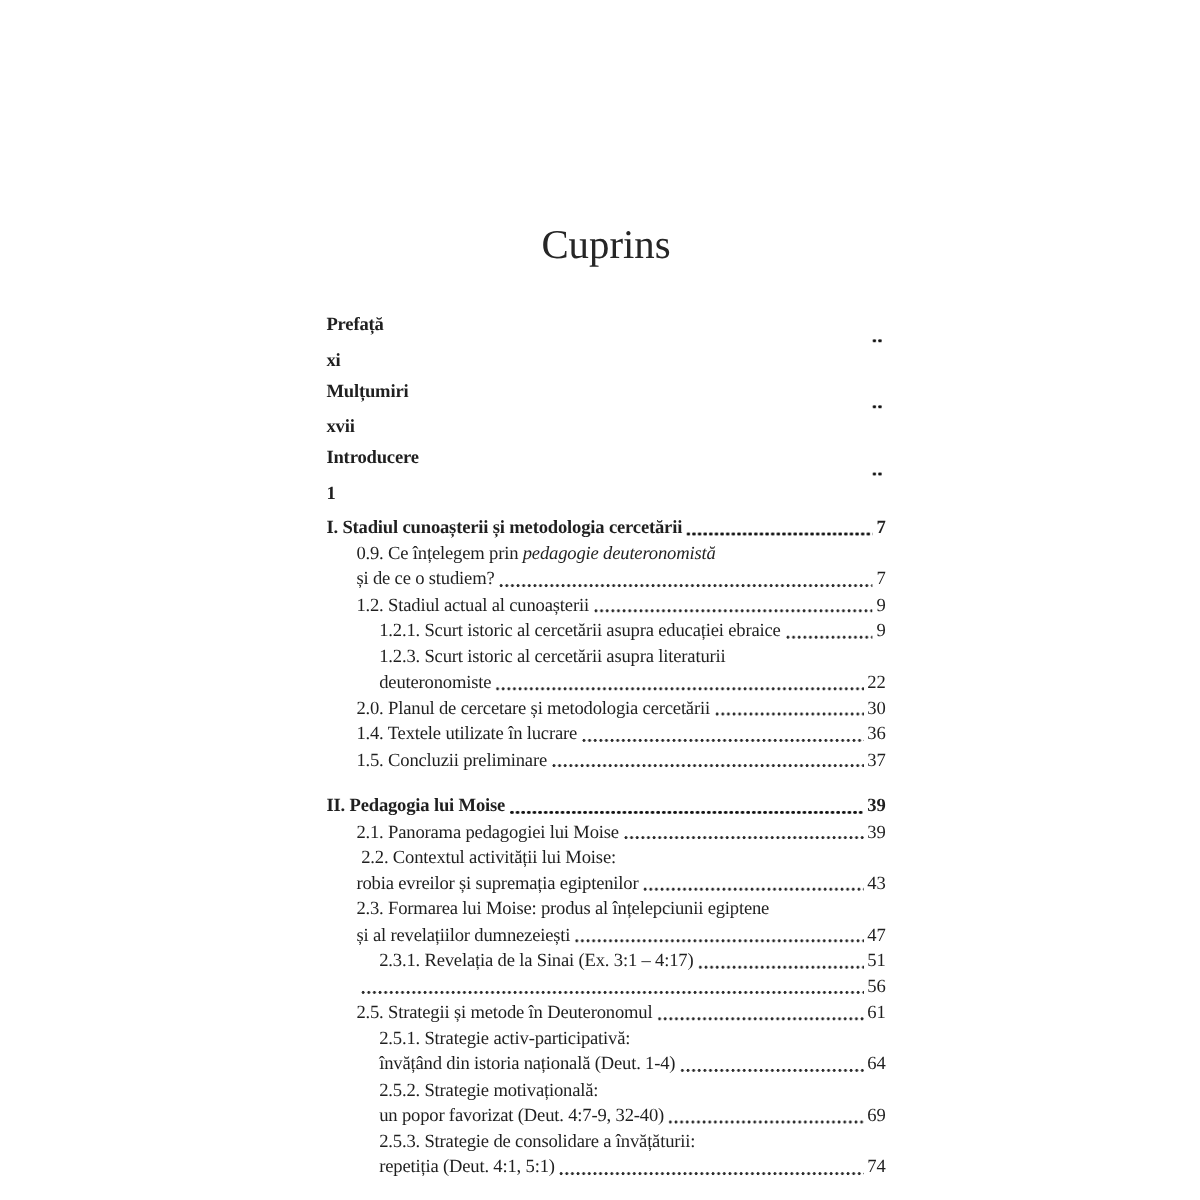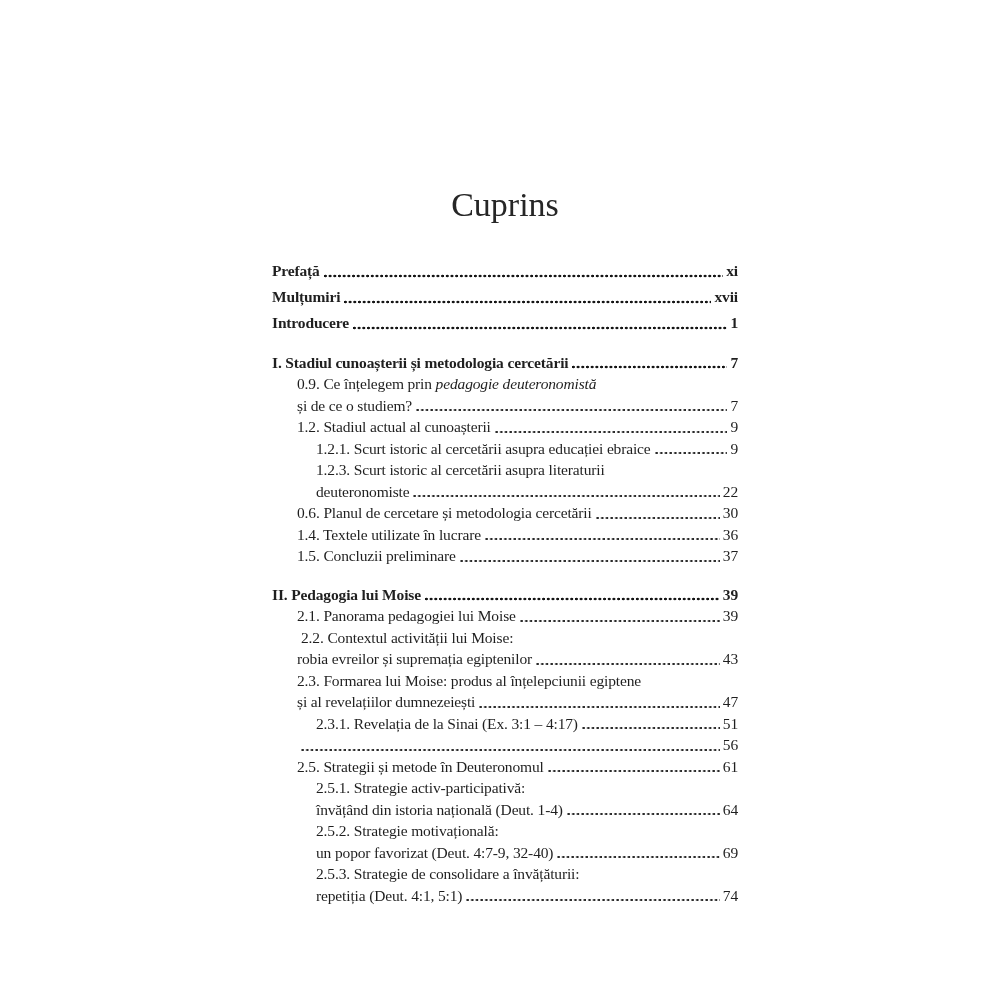--- a/index.html
+++ b/index.html
@@ -36,22 +36,22 @@
     display: flex;
     align-items: baseline;
     font-size: 15.5px;
     line-height: 21.5px;
     letter-spacing: -0.15px;
   }
   .row.b { font-weight: bold; }
   .row.lvl1 { padding-left: 25px; }
   .row.lvl2 { padding-left: 44px; }
   .row.lvl1.xsp { padding-left: 29px; }
-  .row.fm { margin-bottom: 4.5px; }
-  .row.sec { margin-top: 18px; }
+  .row.fm { margin-bottom: 4.5px; flex-direction: column; }
+  .row.sec { margin-top: 7px; }
   .row.sec ~ .row.sec { margin-top: 17px; }
   .lbl { flex: 0 0 auto; white-space: pre; }
   .lbl .it { font-style: italic; }
   .leader {
     flex: 1 1 auto;
     min-width: 8px;
     align-self: flex-end;
     height: 4px;
     margin: 0 3px 4px 4px;
     background-image: radial-gradient(circle at 1.6px 2px, #2a2a2a 1.05px, rgba(0,0,0,0) 1.45px);
@@ -113,21 +113,21 @@
         <div class="row lvl2 nonum">
     <span class="lbl"><span class="txt">1.2.3. Scurt istoric al cercetării asupra literaturii</span><span class="it"></span></span>
 
   </div>
         <div class="row lvl2">
     <span class="lbl"><span class="txt">deuteronomiste</span><span class="it"></span></span>
     <span class="leader"></span>
     <span class="num">22</span>
   </div>
         <div class="row lvl1">
-    <span class="lbl"><span class="txt">0.6. Planul de cercetare și metodologia cercetării</span><span class="it"></span></span>
+    <span class="lbl"><span class="txt">2.0. Planul de cercetare și metodologia cercetării</span><span class="it"></span></span>
     <span class="leader"></span>
     <span class="num">30</span>
   </div>
         <div class="row lvl1">
     <span class="lbl"><span class="txt">1.4. Textele utilizate în lucrare</span><span class="it"></span></span>
     <span class="leader"></span>
     <span class="num">36</span>
   </div>
         <div class="row lvl1">
     <span class="lbl"><span class="txt">1.5. Concluzii preliminare</span><span class="it"></span></span>

